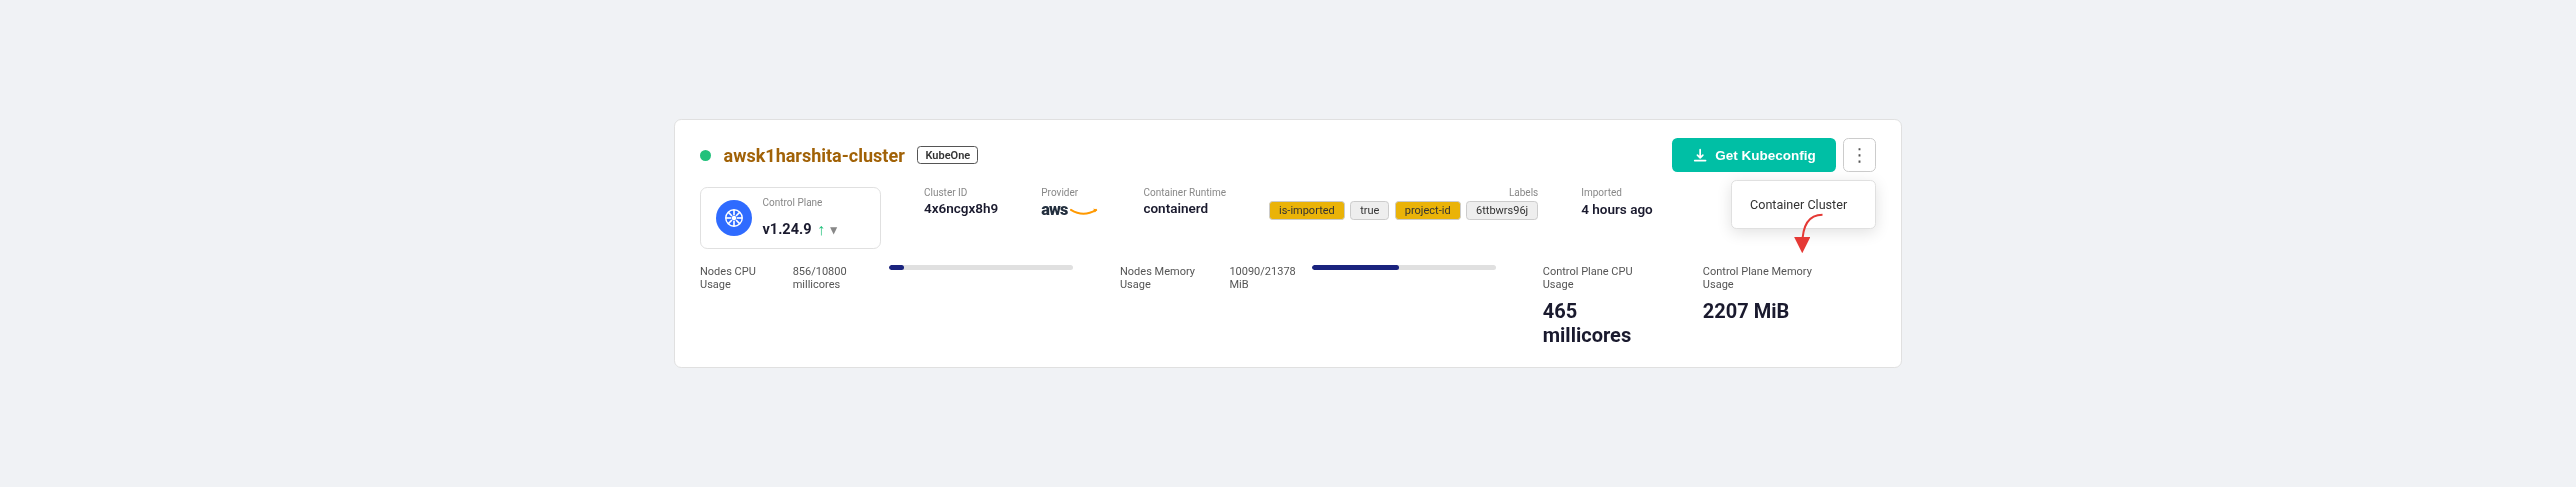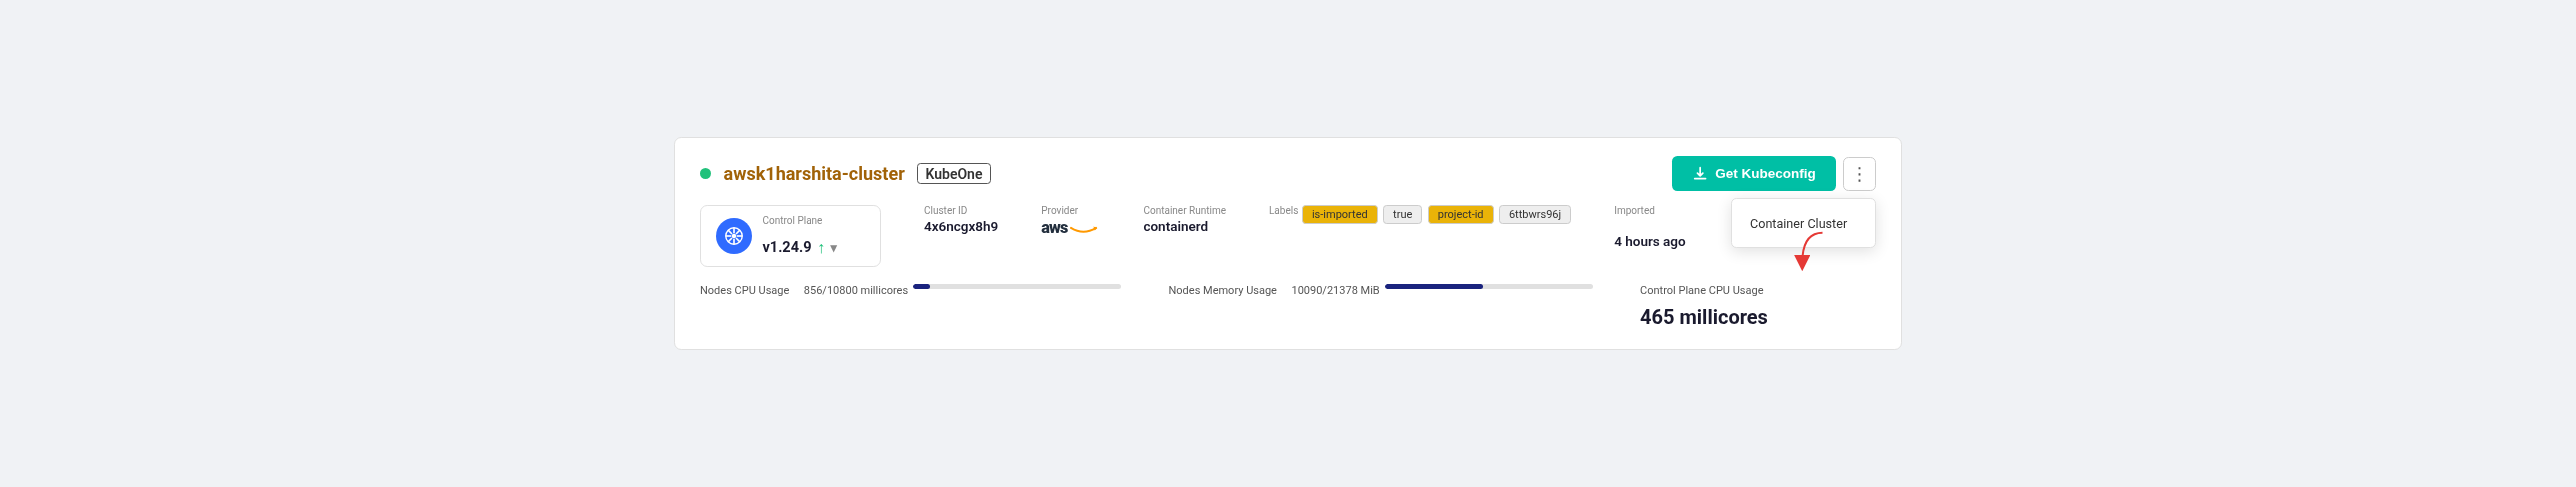--- a/index.html
+++ b/index.html
@@ -41,21 +41,21 @@
     }
     .cluster-name {
       font-size: 18px;
       font-weight: 700;
       color: #a16207;
     }
     .kubeone-badge {
       border: 1.4px solid #555;
       border-radius: 3.6px;
       padding: 1.8px 7.2px;
-      font-size: 14px;
+      font-size: 11px;
       font-weight: 600;
       color: #333;
     }
     .top-actions {
       display: flex;
       align-items: center;
       gap: 7.2px;
       position: relative;
       padding-left: 8px;
     }
@@ -184,23 +184,24 @@
     .aws-logo {
       display: flex;
       align-items: center;
       font-size: 20px;
       font-weight: 900;
       color: #f90;
       letter-spacing: -0.9px;
     }
     .labels-section {
       display: flex;
-      flex-direction: row;
+      flex-direction: column;
       gap: 3.6px;
       margin-right: 43px;
+      align-items: flex-end;
     }
     .label-chips {
       display: flex;
       align-items: center;
       gap: 5.4px;
       flex-wrap: wrap;
     }
     .chip {
       border: 0.9px solid #ccc;
       border-radius: 3.6px;
@@ -208,21 +209,21 @@
       font-size: 11px;
       color: #333;
       background: #eab308;
     }
     .chip.filled {
       background: #eee;
     }
     .imported-section {
       display: flex;
       flex-direction: column;
-      gap: 17px;
+      gap: 3px;
     }
     
     .usage-row {
       display: flex;
       align-items: flex-start;
       gap: 0;
     }
     .usage-block {
       display: flex;
       flex-direction: row;
@@ -394,16 +395,22 @@
       </div>
     </div>
 
     <div class="control-usage-block">
       <span class="usage-label">Control Plane CPU Usage</span>
       <span class="control-usage-value">
         <span>465 millicores</span>
       </span>
     </div>
 
+    <div class="control-usage-block">
+      <span class="usage-label">Control Plane Memory Usage</span>
+      <span class="control-usage-value">
+        <span>2207 MiB</span>
+      </span>
+    </div>
   </div>
 
 </div>
 
 
 </body></html>

